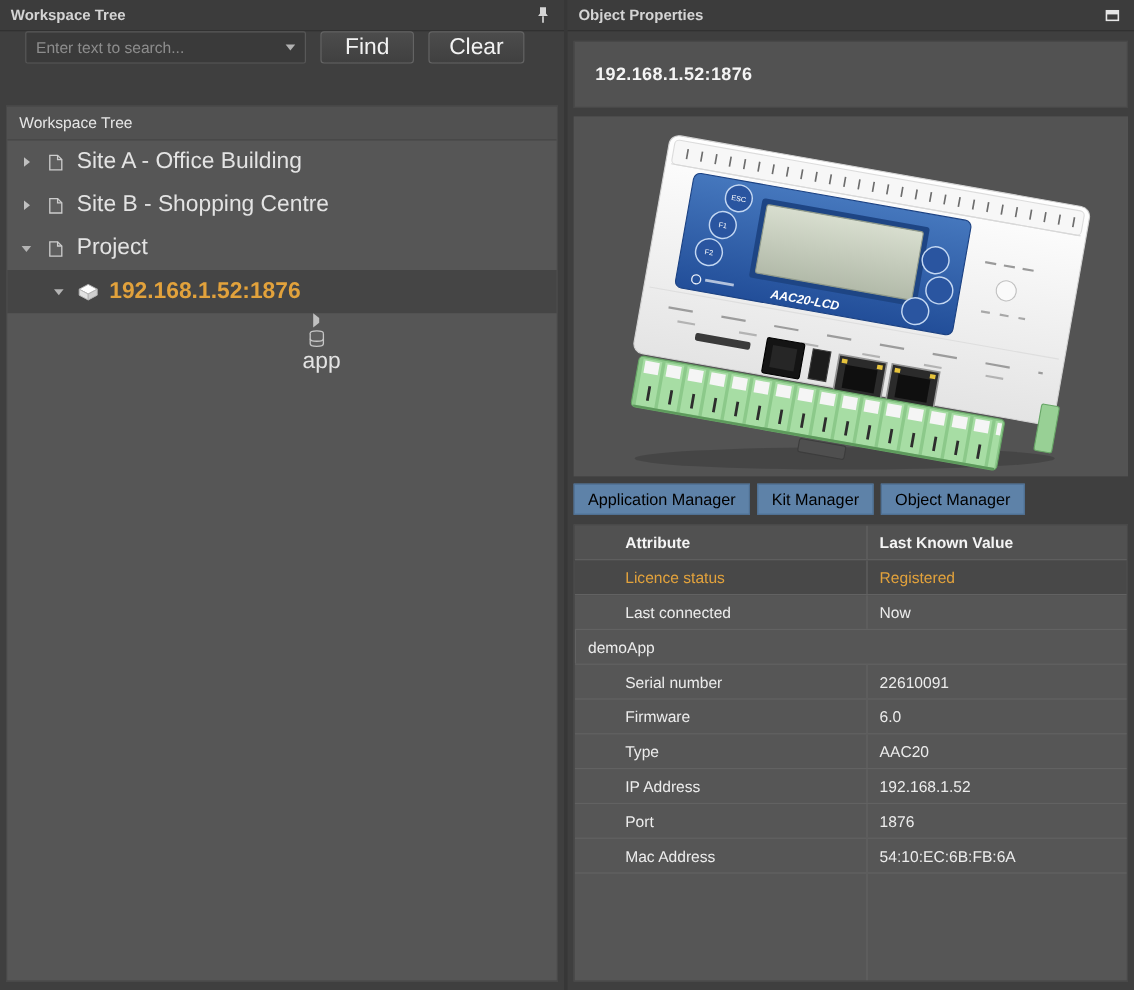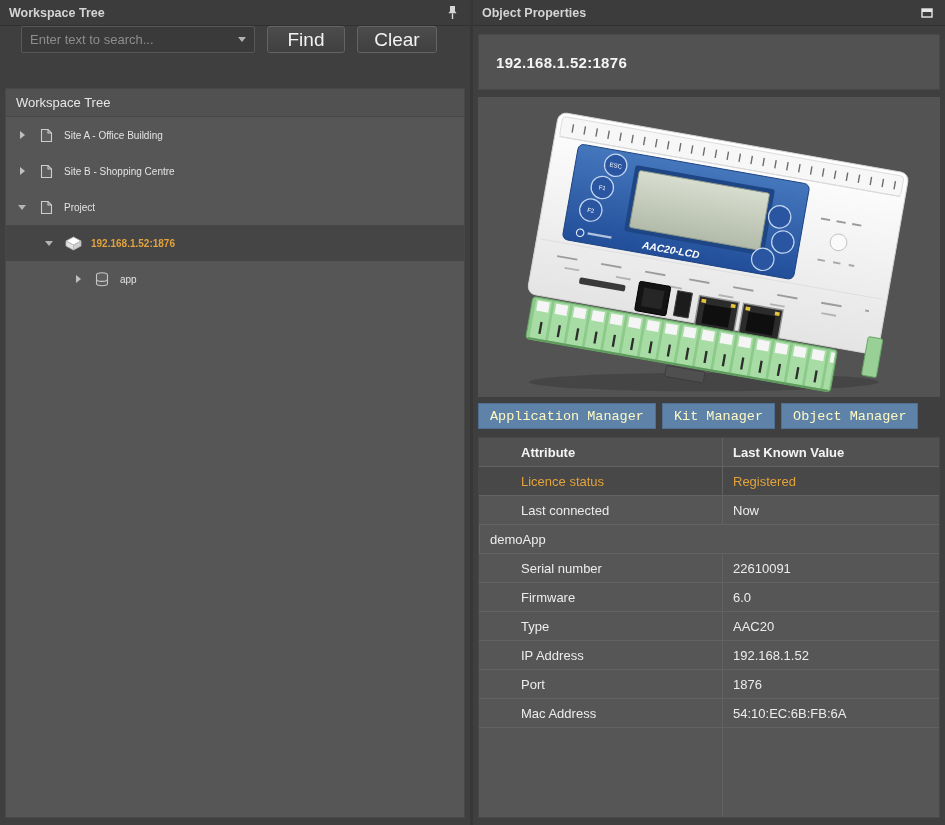--- a/index.html
+++ b/index.html
@@ -53,45 +53,45 @@
     margin: 0 5px 7px 5px; flex: 1;
     background: #565656; border: 1px solid #484848;
     display: flex; flex-direction: column; overflow: hidden;
   }
   .tree-colhead {
     height: 28px; flex: 0 0 28px; background: #515151;
     border-bottom: 1px solid #464646;
     display: flex; align-items: center; padding-left: 10px;
     color: #e6e6e6; font-size: 13px;
   }
-  .tree-row { height: 36px; flex: 0 0 36px; display: flex; align-items: center; color: #e3e3e3; font-size: 10px; cursor: default; }
+  .tree-row { height: 36px; flex: 0 0 36px; display: flex; align-items: center; color: #e3e3e3; font-size: 19px; cursor: default; }
   .tree-row .caret { width: 12px; flex: 0 0 12px; margin-right: 9px; display: flex; justify-content: center; }
   .caret.collapsed::after { content: ""; border-top: 4.5px solid transparent; border-bottom: 4.5px solid transparent; border-left: 5.5px solid #c0c0c0; }
   .caret.expanded::after { content: ""; border-left: 4.5px solid transparent; border-right: 4.5px solid transparent; border-top: 5.5px solid #b4b4b4; }
   .tree-row .ticon { width: 18px; flex: 0 0 18px; margin-right: 9px; display: flex; justify-content: center; align-items: center; }
-  .lvl0 { padding-left: 10px; } .lvl1 { padding-left: 37px; } .lvl2 { padding-left: 66px; }
+  .lvl0 { padding-left: 10px; } .lvl1 { padding-left: 37px; } .lvl2 { padding-left: 66px; flex-direction: column; }
   .tree-row.selected { background: #454545; }
   .tree-row.selected .tlabel { color: #e2a23c; font-weight: bold; }
 
   
   .title-box {
     margin: 8px 5px 0 5px; height: 56px; flex: 0 0 56px;
     background: #525252; border: 1px solid #484848;
     display: flex; align-items: center; padding-left: 17px;
     color: #f4f4f4; font-weight: bold; font-size: 15px; letter-spacing: .3px;
   }
   .image-area {
     margin: 7px 5px 0 5px; height: 300px; flex: 0 0 300px;
     background: #535353;
     display: flex; align-items: center; justify-content: center; overflow: hidden;
   }
   .actions { margin: 6px 0 0 5px; display: flex; gap: 6px; }
   .action-btn {
     height: 26px; background: #5e82a8; border: 1px solid #4f7093;
-    color: #fef9c3; font-size: 13.5px; font-family: Liberation Mono, monospace; padding: 0 11px; cursor: pointer;
+    color: #000000; font-size: 13.5px; font-family: Liberation Sans, sans-serif; padding: 0 11px; cursor: pointer;
   }
   .prop-table {
     margin: 8px 5px 7px 5px; flex: 1;
     background: #565656; border: 1px solid #484848;
     display: flex; flex-direction: column; overflow: hidden;
   }
   .prow { display: flex; height: 29px; flex: 0 0 29px; border-bottom: 1px solid #626262; }
   .prow.header { background: #515151; }
   .prow.header .pcell { color: #f4f4f4; font-weight: bold; }
   .prow.highlighted { background: #484848; }

